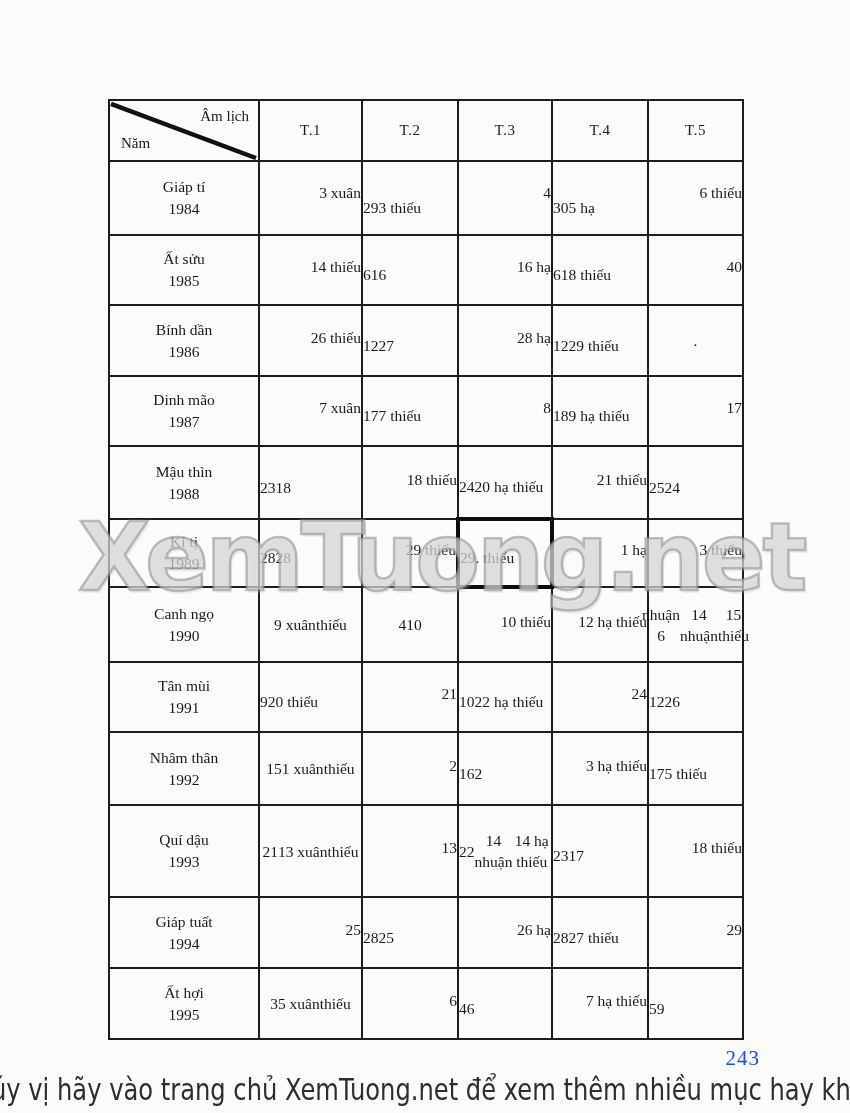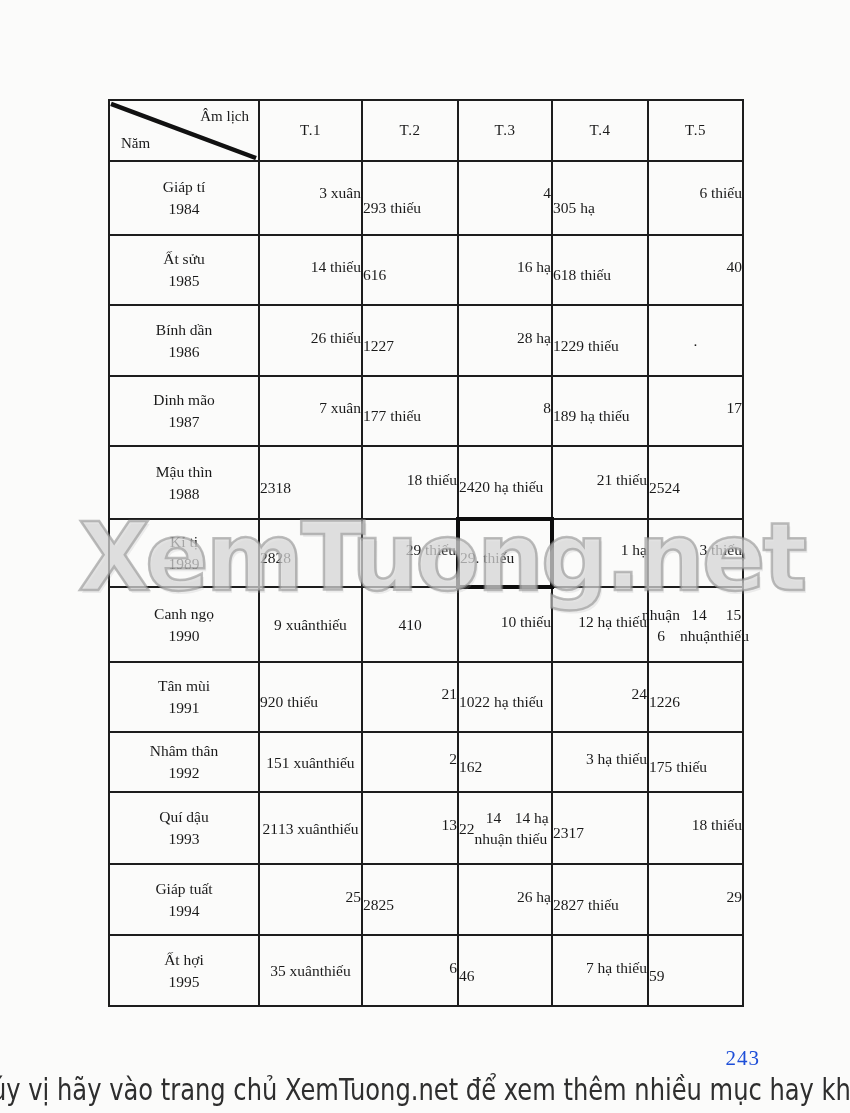--- a/index.html
+++ b/index.html
@@ -348,21 +348,21 @@
               <div class="cell-line">24</div>
             </div>
           </td>
           <td>
             <div class="cell-inner v-top">
               <div class="cell-line">12</div>
               <div class="cell-line">26</div>
             </div>
           </td>
         </tr>
-        <tr style="height: 60px; border-radius: 8px;">
+        <tr style="height: 73px; border-radius: 8px;">
           <th class="name-cell">
             <div class="nm">Nhâm thân</div>
             <div class="nm">1992</div>
           </th>
           <td>
             <div class="cell-inner v-center">
               <div class="cell-line">15</div>
               <div class="cell-line">1 xuân</div>
               <div class="cell-line">thiếu</div>
             </div>
@@ -383,21 +383,21 @@
               <div class="cell-line">3 hạ thiếu</div>
             </div>
           </td>
           <td>
             <div class="cell-inner v-top">
               <div class="cell-line">17</div>
               <div class="cell-line">5 thiếu</div>
             </div>
           </td>
         </tr>
-        <tr style="height: 72px; margin-left: 29px;">
+        <tr style="height: 92px; margin-left: 29px;">
           <th class="name-cell">
             <div class="nm">Quí dậu</div>
             <div class="nm">1993</div>
           </th>
           <td>
             <div class="cell-inner v-center">
               <div class="cell-line">21</div>
               <div class="cell-line">13 xuân</div>
               <div class="cell-line">thiếu</div>
             </div>

